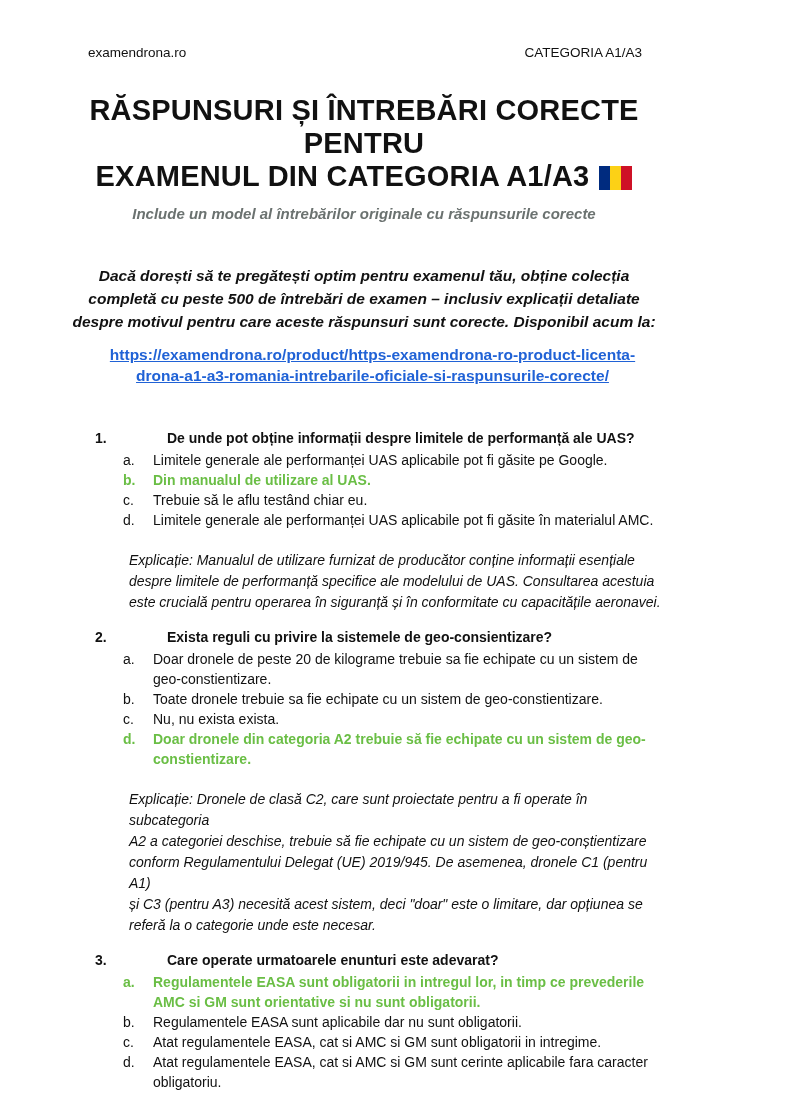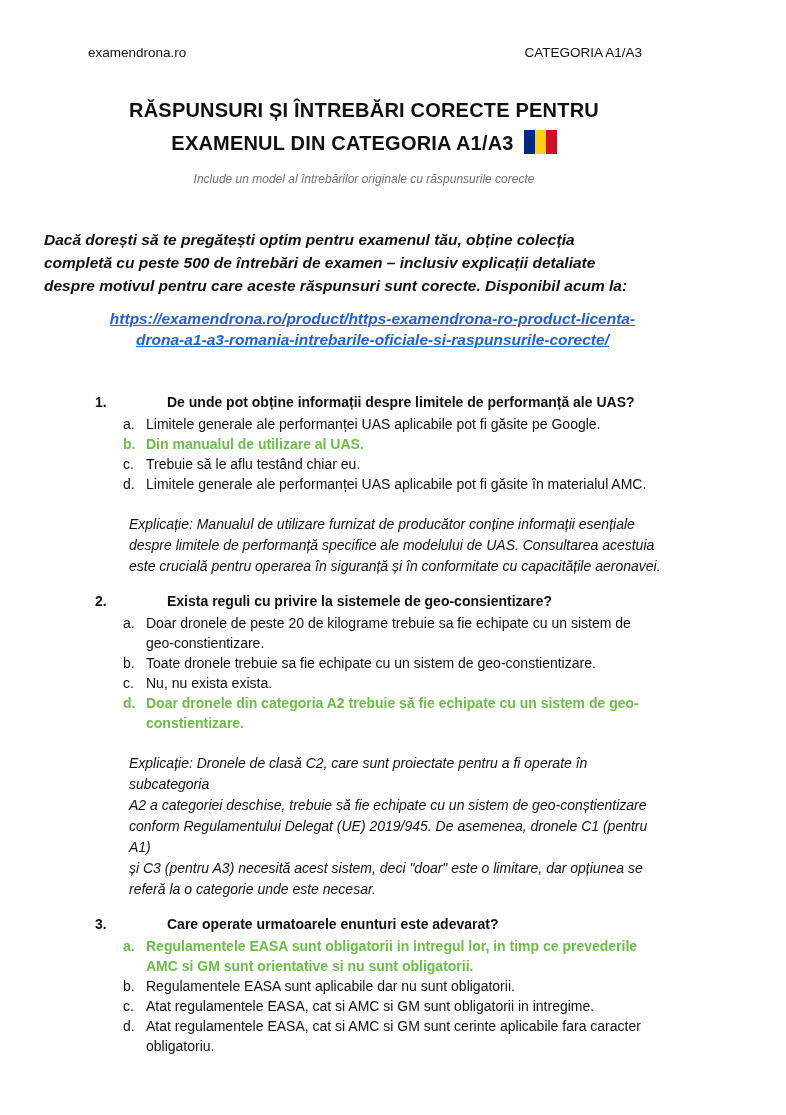--- a/index.html
+++ b/index.html
@@ -24,60 +24,60 @@
     display: flex;
     justify-content: space-between;
     padding: 45px 86px 0 88px;
     font-size: 13.5px;
     line-height: 16px;
   }
 
   .title {
     margin: 33px 30px 12px;
     text-align: center;
-    font-size: 20px;
+    font-size: 29px;
     line-height: 33px;
     font-weight: bold;
     letter-spacing: 0.2px;
   }
   .flag {
     display: inline-flex;
     width: 33px;
     height: 24px;
     margin-left: 10px;
     vertical-align: -4px;
   }
   .flag span { flex: 1; height: 100%; }
 
   .subtitle {
     margin: 12px 0 12px;
     text-align: center;
-    font-size: 12px;
+    font-size: 15px;
     font-style: italic;
     color: var(--gray);
+    font-weight: bold;
   }
 
   .promo {
     margin: 42px auto 0;
     width: 640px;
-    text-align: left;
+    text-align: center;
     font-size: 15.5px;
     line-height: 23px;
     font-weight: bold;
     font-style: italic;
     white-space: pre-line;
   }
 
   .link-wrap {
     margin-top: 11px;
     text-align: center;
     font-size: 15.5px;
     line-height: 21px;
     font-weight: bold;
-    font-style: italic;
     margin-left: 17px;
   }
   .product-link {
     color: var(--blue);
     text-decoration: underline;
     white-space: pre-line;
     cursor: pointer;
   }
 
   .questions {
@@ -92,21 +92,21 @@
     margin-bottom: 2px;
   }
   .q-num { width: 28px; flex: none; }
   .q-text { flex: 1; margin-left: 44px; }
   .opt {
     display: flex;
     margin-left: 28px;
     line-height: 20px;
   }
   .opt-letter { width: 23px; flex: none; }
-  .opt-text { flex: 1; white-space: pre-line; }
+  .opt-text { flex: 1; white-space: pre-line; margin-left: 7px; }
   .opt.correct { color: var(--green); font-weight: bold; }
   .expl {
     margin: 20px 0 14px 34px;
     font-style: italic;
     line-height: 21px;
     white-space: pre-line;
   }
 </style>
 </head>
 <body>

